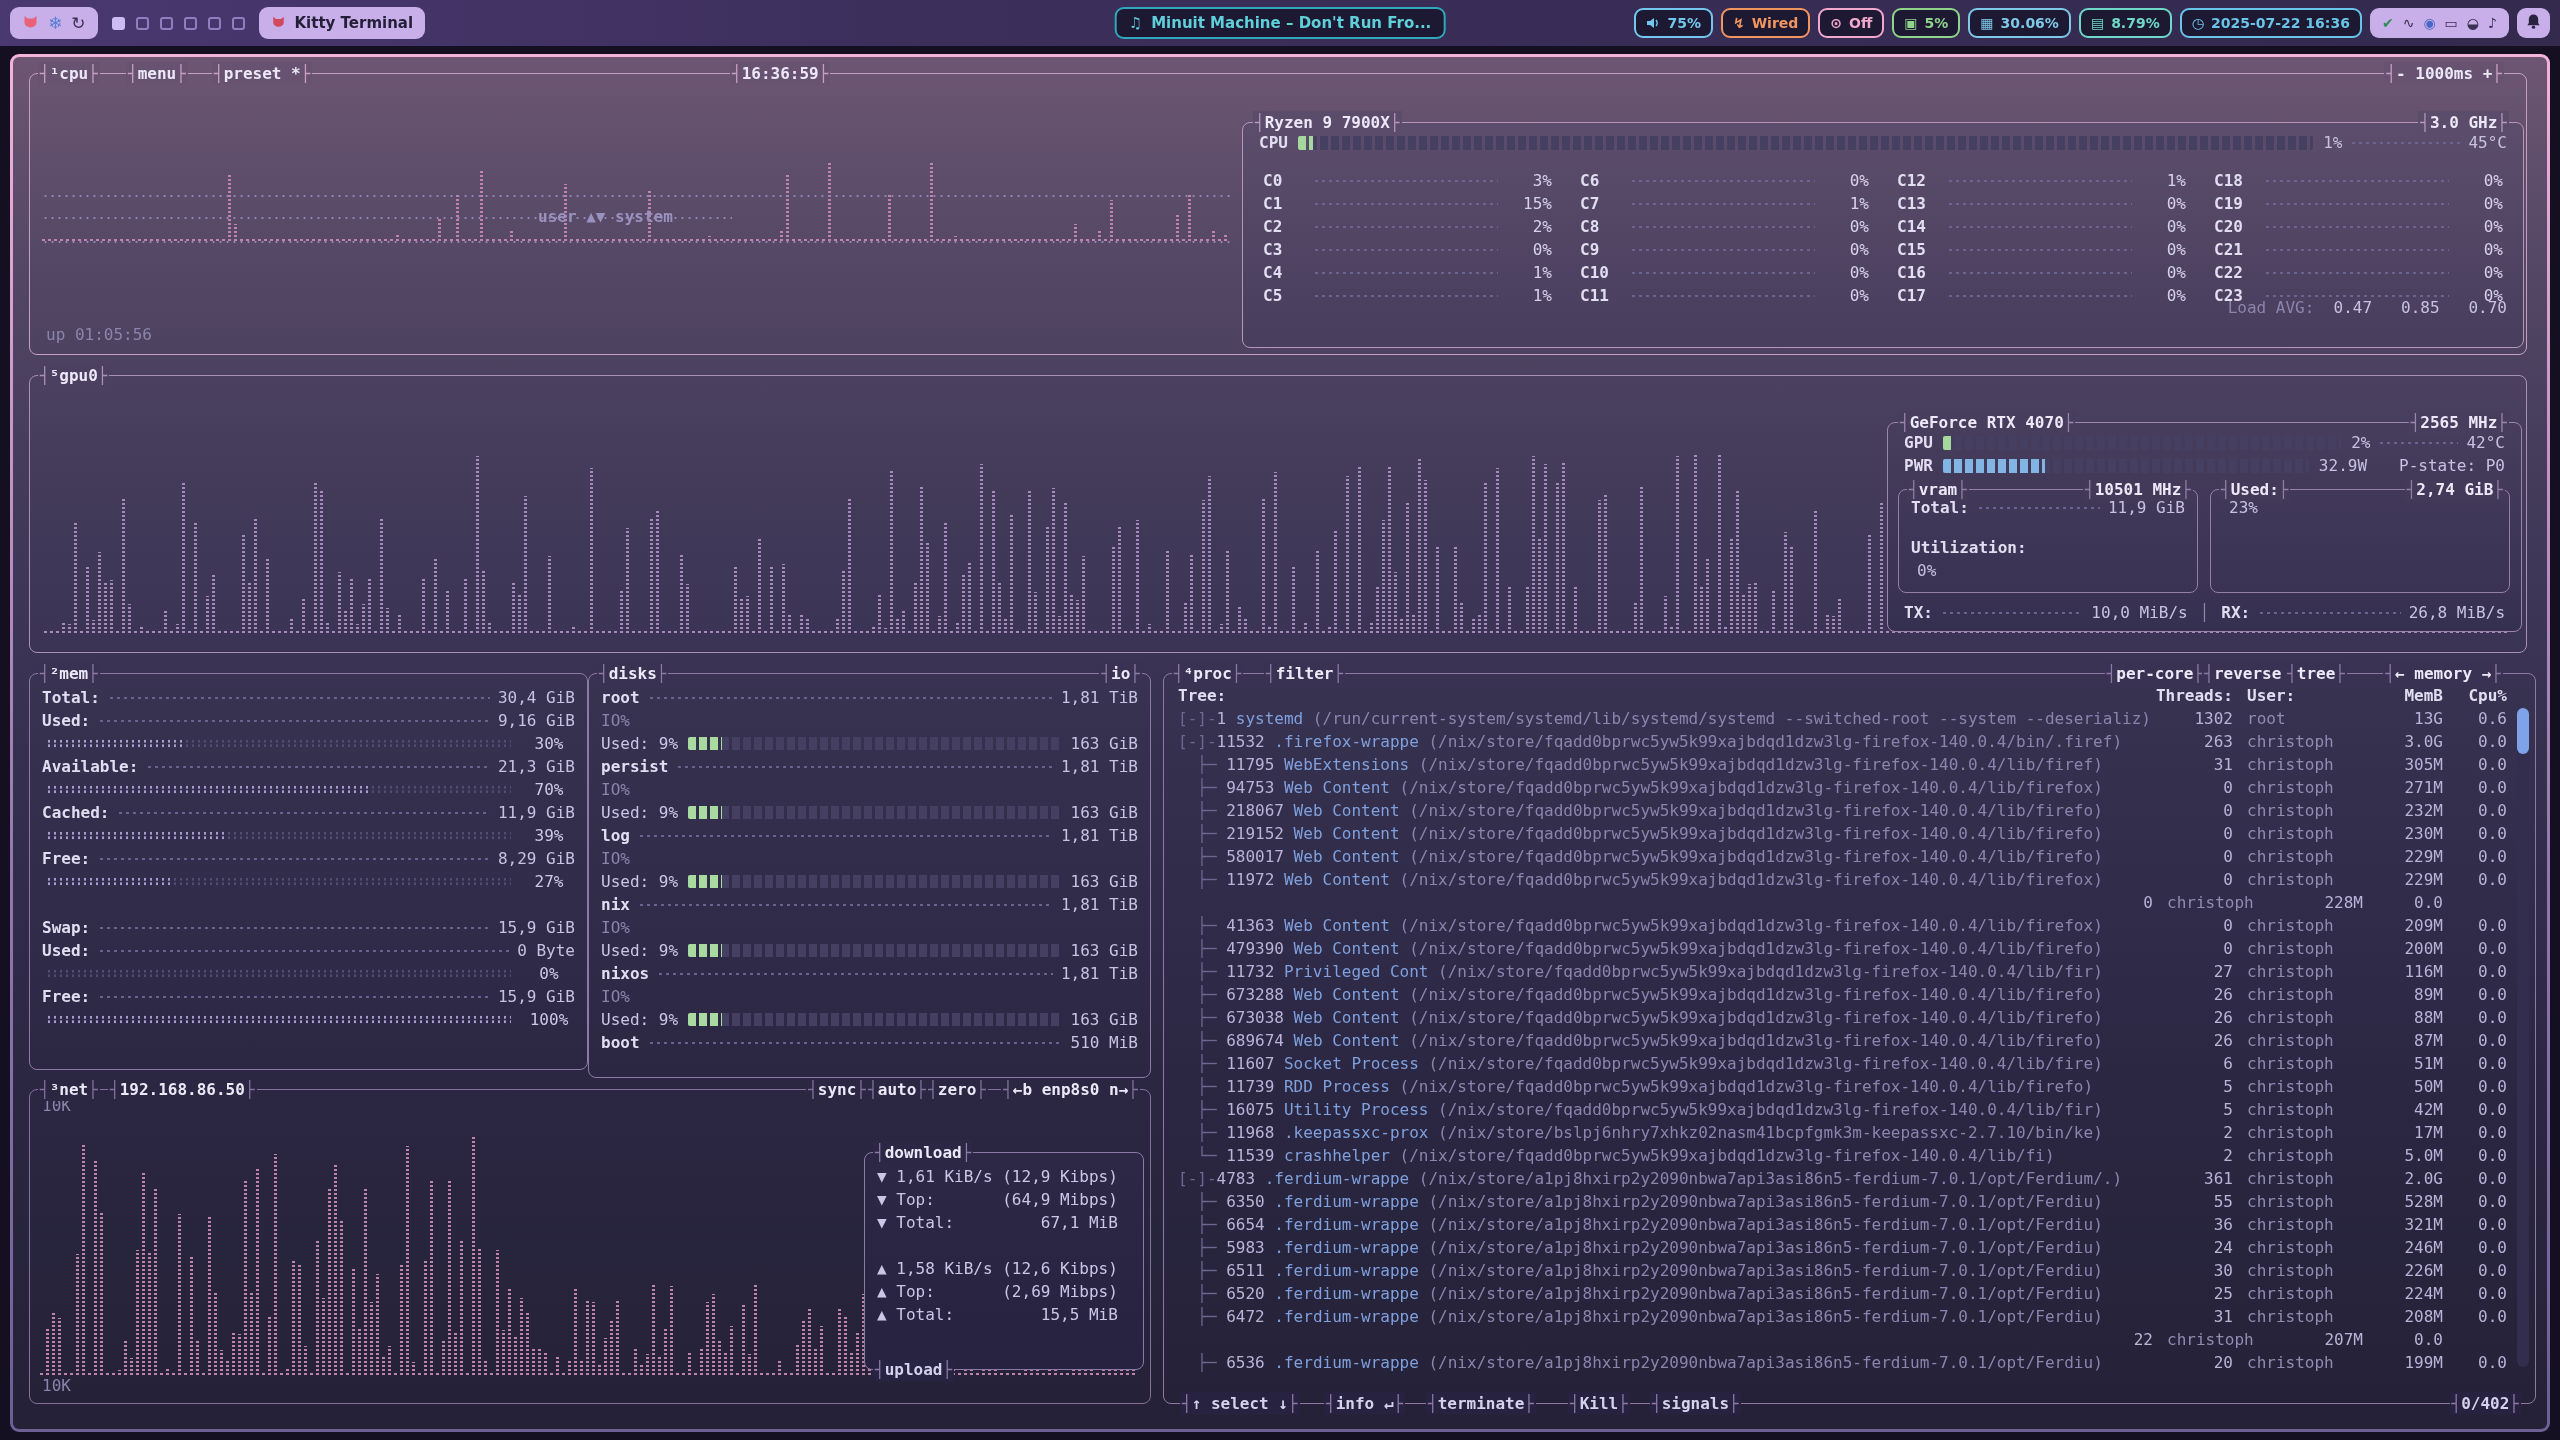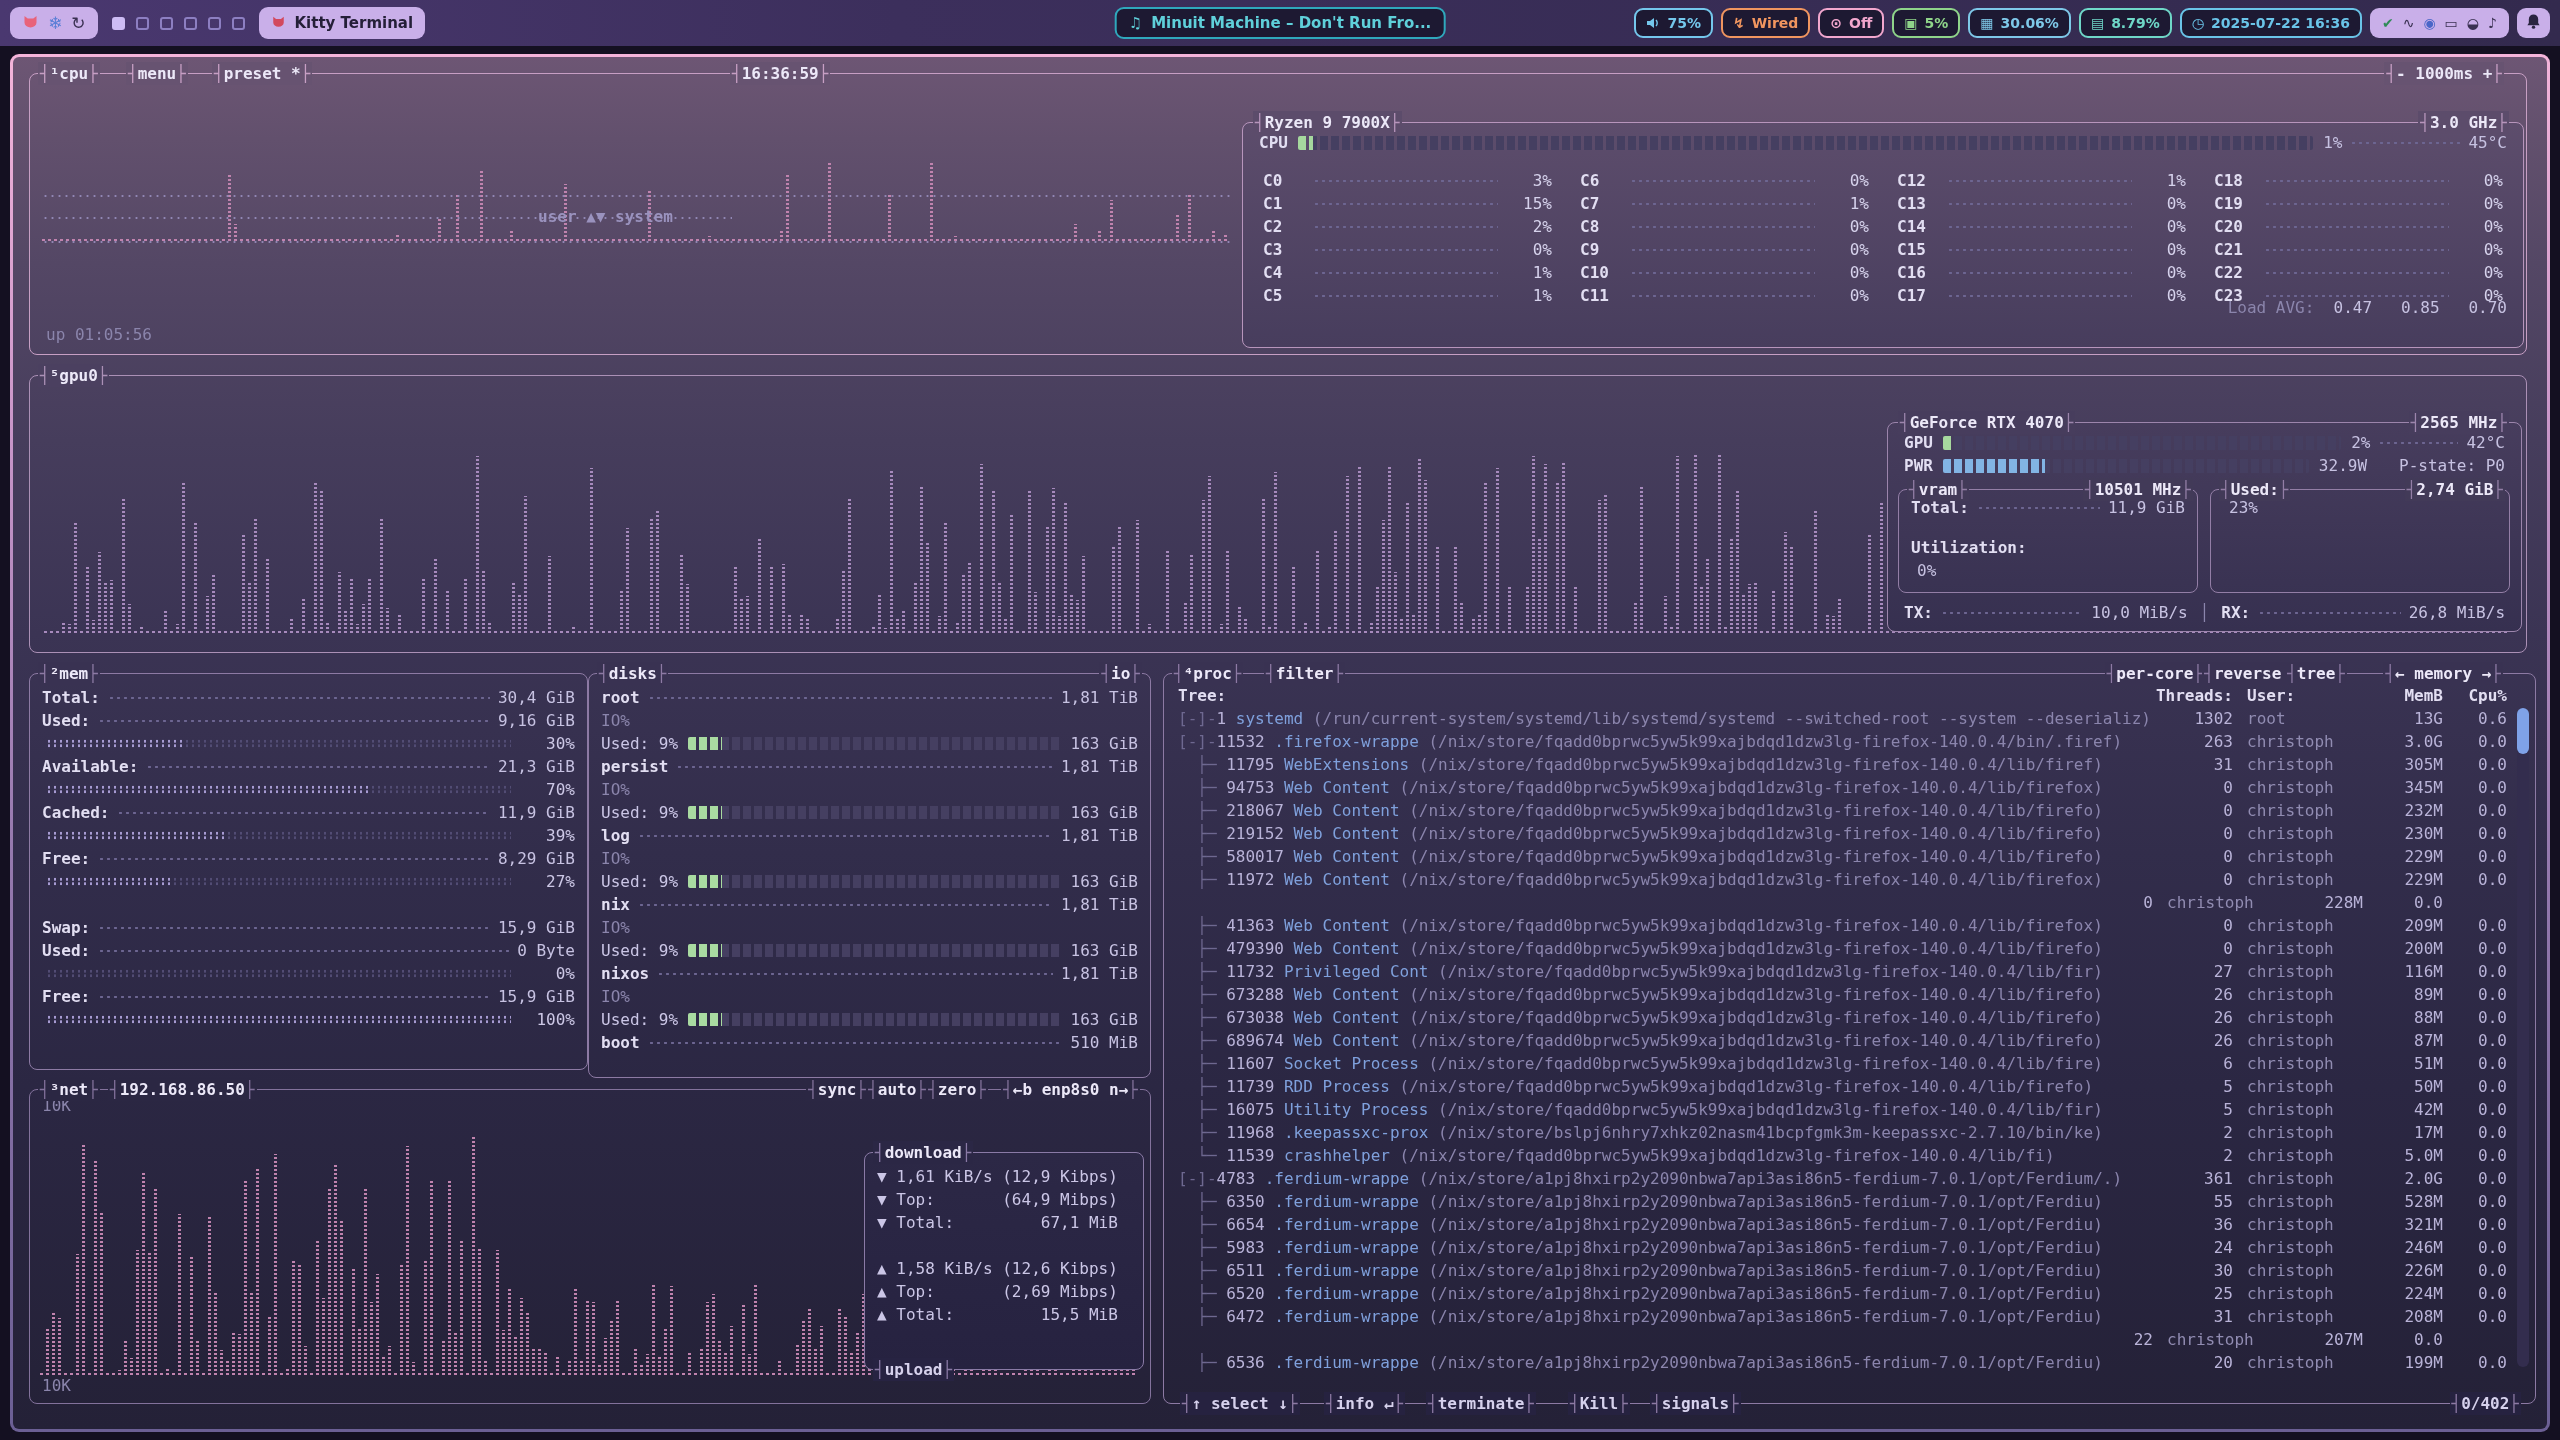--- a/index.html
+++ b/index.html
@@ -45,21 +45,21 @@
   .blabel{position:absolute;bottom:-12px;height:23px;line-height:23px;background:var(--lbg2,var(--lbg,#3a3252));
     padding:0 2px;font-weight:bold;color:#d6d1ec;white-space:pre;z-index:3}
   .blabel::before{content:"┤";font-weight:normal;color:var(--bc)}
   .blabel::after{content:"├";font-weight:normal;color:var(--bc)}
 
   .row{display:flex;align-items:center;height:23px;padding:0 12px;white-space:nowrap}
   .pre{white-space:pre;height:23px;line-height:23px;color:#cbc6e6}
   .klab{font-weight:bold;color:#e2def2}
   .klab2{color:#cbc6e6}
   .kval{color:#c7c2e2}
-  .kpct{margin-left:8px;min-width:52px;text-align:right;color:#cdc8e6}
+  .kpct{margin-left:8px;min-width:52px;text-align:center;color:#cdc8e6}
   .dim{color:#8b85ac}
   .legend{position:absolute;font-weight:bold;color:#9a92be;z-index:2}
 
   .leader{flex:1;height:4px;margin:0 8px;align-self:center;
     background-image:radial-gradient(circle,#6d6692 1.1px,transparent 1.3px);
     background-size:7px 4px;background-repeat:repeat-x;background-position:left bottom}
 
   .bmeter{flex:1;height:9px;position:relative;margin:0 4px;
     background-image:radial-gradient(circle,#524c74 1.1px,transparent 1.3px);background-size:6px 4.5px}
   .bfill{position:absolute;left:0;top:0;bottom:0;
@@ -1428,21 +1428,21 @@
             <span class="ptree"><span class="pfx">  ├─ </span><span class="ppid">11795 </span><span class="pname">WebExtensions </span><span class="pcmd">(/nix/store/fqadd0bprwc5yw5k99xajbdqd1dzw3lg-firefox-140.0.4/lib/firef)</span></span>
             <span class="pthr">31</span>
             <span class="pusr">christoph</span>
             <span class="pmem">305M</span>
             <span class="pcpu">0.0</span>
           </div>
           <div class="prow">
             <span class="ptree"><span class="pfx">  ├─ </span><span class="ppid">94753 </span><span class="pname">Web Content </span><span class="pcmd">(/nix/store/fqadd0bprwc5yw5k99xajbdqd1dzw3lg-firefox-140.0.4/lib/firefox)</span></span>
             <span class="pthr">0</span>
             <span class="pusr">christoph</span>
-            <span class="pmem">345M</span>
+            <span class="pmem">271M</span>
             <span class="pcpu">0.0</span>
           </div>
           <div class="prow">
             <span class="ptree"><span class="pfx">  ├─ </span><span class="ppid">218067 </span><span class="pname">Web Content </span><span class="pcmd">(/nix/store/fqadd0bprwc5yw5k99xajbdqd1dzw3lg-firefox-140.0.4/lib/firefo)</span></span>
             <span class="pthr">0</span>
             <span class="pusr">christoph</span>
             <span class="pmem">232M</span>
             <span class="pcpu">0.0</span>
           </div>
           <div class="prow">

